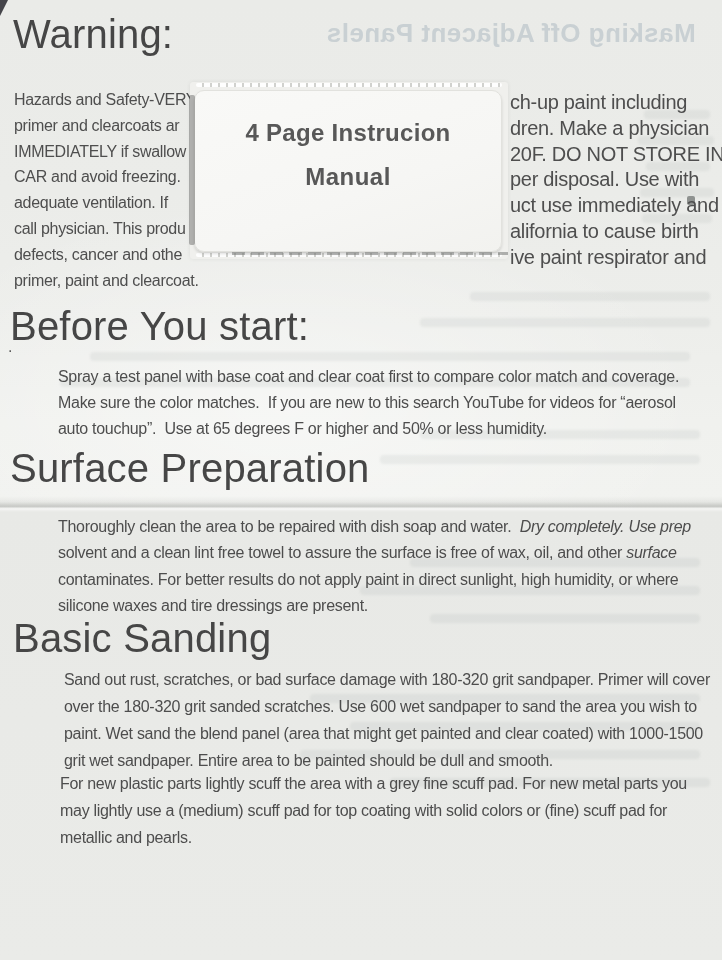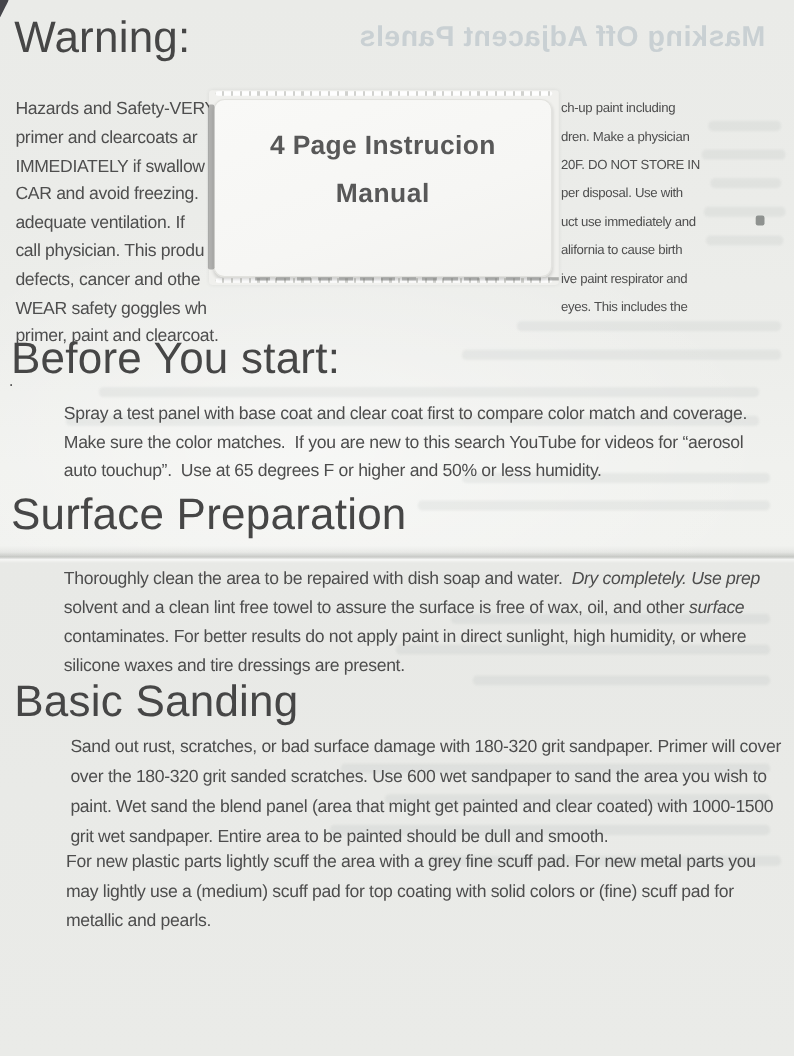--- a/index.html
+++ b/index.html
@@ -26,21 +26,21 @@
   .h-before{left:10px;top:304px;}
   .h-surface{left:10px;top:446px;}
   .h-sanding{left:13px;top:616px;}
   .stray{position:absolute;left:8px;top:338px;font-size:16px;color:#5a5a5a;}
 
   
   .ln{white-space:pre;font-size:16px;letter-spacing:-0.3px;color:#4d4d4d;margin-left:44px;}
   .warn-rows{position:absolute;left:14px;top:91px;width:700px;}
   .warn-row{position:relative;height:25.8px;}
   .frag-left{white-space:pre;font-size:16px;letter-spacing:-0.3px;}
-  .frag-right{position:absolute;left:496px;top:0;white-space:pre;font-size:12px;letter-spacing:-0.3px;}
+  .frag-right{position:absolute;left:496px;top:0;white-space:pre;font-size:20px;letter-spacing:-0.3px;}
   .before-rows{position:absolute;left:14px;top:364px;line-height:26px;}
   .surface-rows{position:absolute;left:14px;top:514px;line-height:26.3px;}
   .sanding-rows1{position:absolute;left:20px;top:666px;line-height:27px;}
   .sanding-rows2{position:absolute;left:16px;top:770px;line-height:27px;}
   .it{font-style:italic;}
 
   
   .liner{position:absolute;left:190px;top:82px;width:318px;height:177px;border-radius:3px;
     background:#f0f0ed;box-shadow:0 0 4px rgba(0,0,0,0.07);}
   .perf{position:absolute;left:6px;width:306px;height:4px;border-radius:2px;
@@ -118,24 +118,20 @@
     </div>
     <div class="warn-row">
       <span class="frag-left">call physician. This produ</span>
       <span class="frag-right">alifornia to cause birth</span>
     </div>
     <div class="warn-row">
       <span class="frag-left">defects, cancer and othe</span>
       <span class="frag-right">ive paint respirator and</span>
     </div>
     <div class="warn-row">
-      <span class="frag-left">WEAR safety goggles wh</span>
-      <span class="frag-right">eyes. This includes the</span>
-    </div>
-    <div class="warn-row">
       <span class="frag-left">primer, paint and clearcoat.</span>
       <span class="frag-right"></span>
     </div>
   </div>
 
   <div class="liner">
     <div class="perf perf-top"></div>
     <div class="perf perf-bottom"></div>
   </div>
   <div class="label">

